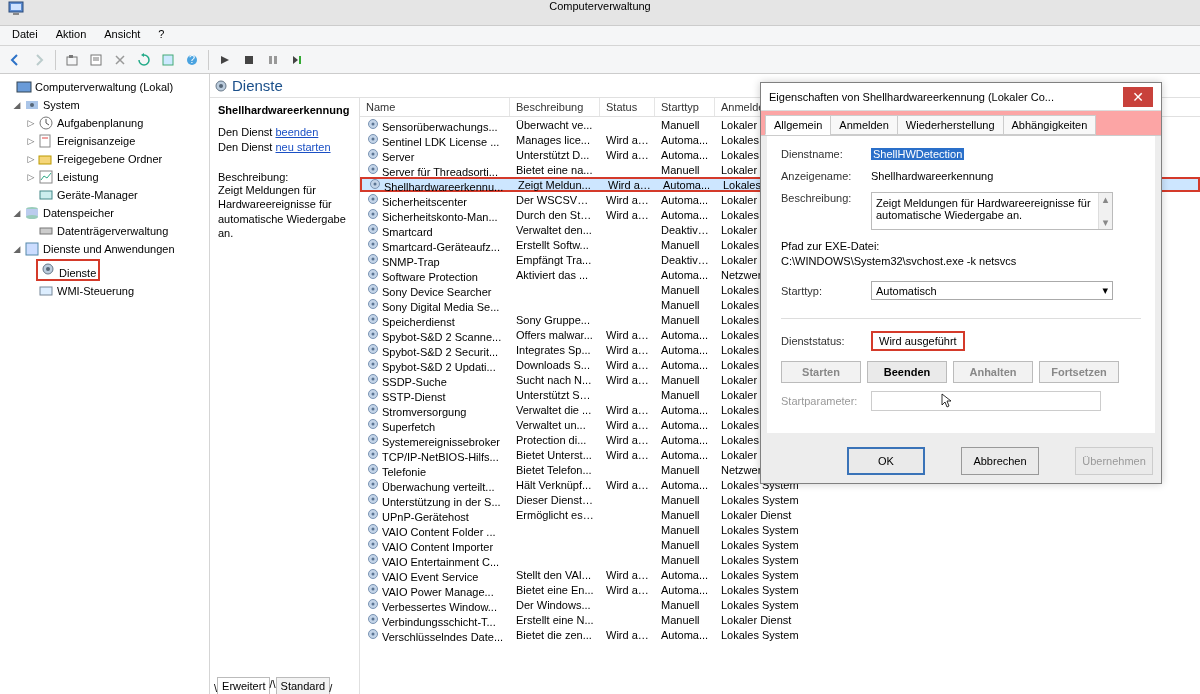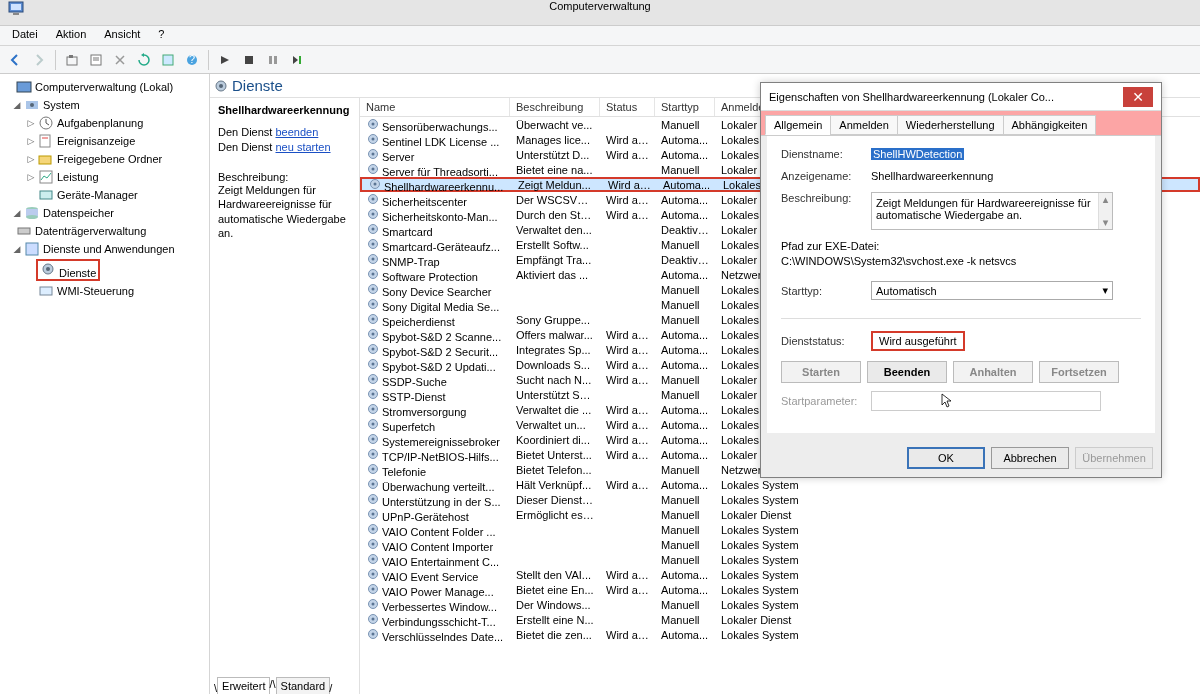--- a/index.html
+++ b/index.html
@@ -48,21 +48,21 @@
 .txtarea{border:1px solid #bbb;padding:4px;height:38px;width:242px;font-size:11px;background:#fff;position:relative;}
 .scrollbit{position:absolute;right:0;top:0;bottom:0;width:14px;background:#f1f1f1;border-left:1px solid #ddd;display:flex;flex-direction:column;justify-content:space-between;align-items:center;color:#888;font-size:8px;}
 .combo{border:1px solid #aaa;padding:2px 4px;width:242px;display:flex;justify-content:space-between;align-items:center;background:#fff;}
 .status-hl{border:2px solid #d43a2a;padding:2px 6px;}
 .btnrow{display:flex;gap:6px;margin:8px 0;font-weight:bold;}
 .wbtn{width:80px;height:22px;border:1px solid #bbb;background:#f2f2f2;display:flex;align-items:center;justify-content:center;color:#888;}
 .wbtn.enabled{color:#000;background:#eaeaea;}
 .hint{color:#444;font-size:11px;line-height:1.3;margin:8px 0;}
 .param-inp{border:1px solid #ccc;height:20px;width:230px;background:#fff;}
 .dlg-foot{display:flex;justify-content:flex-end;gap:6px;padding:8px;background:#ededed;}
-.dbtn{min-width:78px;height:22px;border:1px solid #999;background:#eaeaea;display:flex;align-items:center;justify-content:center;}
+.dbtn{min-width:78px;height:28px;border:1px solid #999;background:#eaeaea;display:flex;align-items:center;justify-content:center;margin-left:30px;}
 .dbtn.def{border:2px solid #3a73b8;}
 .dbtn.dis{color:#999;border-color:#ccc;}
 .c-name{width:150px}.c-desc{width:90px}.c-stat{width:55px}.c-start{width:60px}.c-log{width:110px}
 svg{display:block}
 </style>
 </head>
 <body>
 
 <div class="titlebar">
   <span class="sysicon">
@@ -226,21 +226,21 @@
         <span class="tree-toggle">◢</span>
         <span class="tree-icon">
           <svg viewBox="0 0 16 16">
             <ellipse cx="8" cy="4" rx="6" ry="2" fill="#9cb"></ellipse>
             <rect x="2" y="4" width="12" height="8" fill="#bce"></rect>
             <ellipse cx="8" cy="12" rx="6" ry="2" fill="#9cb"></ellipse>
           </svg>
         </span>
         <span>Datenspeicher</span>
       </div>
-    <div class="tree-item" style="padding-left:16px">
+    <div class="tree-item" style="padding-left:38px">
         <span class="tree-icon">
           <svg viewBox="0 0 16 16">
             <rect x="2" y="5" width="12" height="6" fill="#ccc" stroke="#777"></rect>
           </svg>
         </span>
         <span>Datenträgerverwaltung</span>
       </div>
     <div class="tree-item" style="padding-left:10px">
         <span class="tree-toggle">◢</span>
         <span class="tree-icon">
@@ -501,21 +501,21 @@
               <div class="c-desc">Verwaltet un...</div>
               <div class="c-stat">Wird au...</div>
               <div class="c-start">Automa...</div>
               <div class="c-log">Lokales System</div>
             </div>
             <div class="row">
               <div class="c-name"><span class="gear"><svg viewBox="0 0 14 14">
                     <circle cx="7" cy="7" r="4.5" fill="#c3d4e8" stroke="#7a94b3"></circle>
                     <circle cx="7" cy="7" r="1.5" fill="#5a7493"></circle>
                   </svg></span>Systemereignissebroker</div>
-              <div class="c-desc">Koordiniert di...</div>
+              <div class="c-desc">Protection di...</div>
               <div class="c-stat">Wird au...</div>
               <div class="c-start">Automa...</div>
               <div class="c-log">Lokales System</div>
             </div>
             <div class="row">
               <div class="c-name"><span class="gear"><svg viewBox="0 0 14 14">
                     <circle cx="7" cy="7" r="4.5" fill="#c3d4e8" stroke="#7a94b3"></circle>
                     <circle cx="7" cy="7" r="1.5" fill="#5a7493"></circle>
                   </svg></span>TCP/IP-NetBIOS-Hilfs...</div>
               <div class="c-desc">Bietet Unterst...</div>

